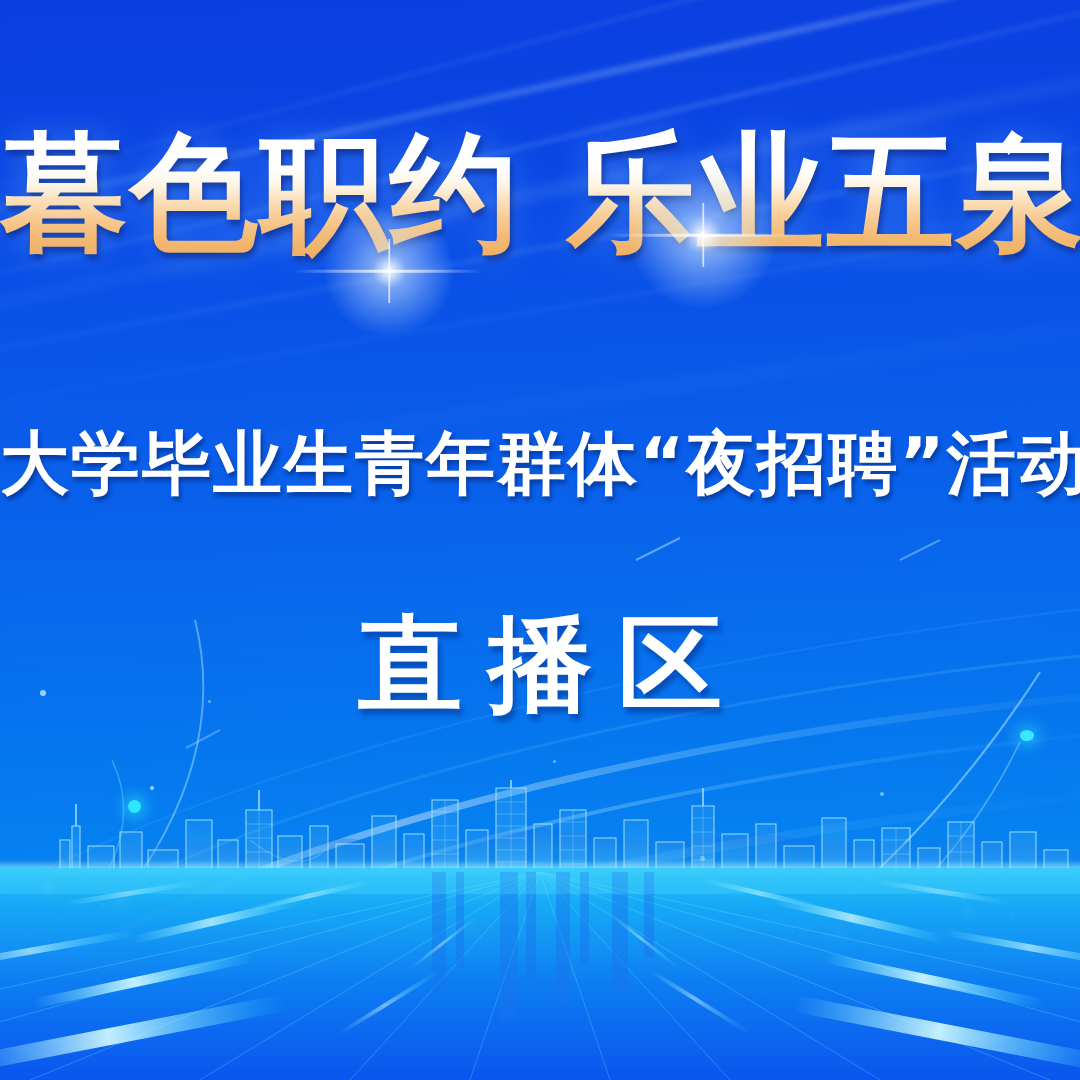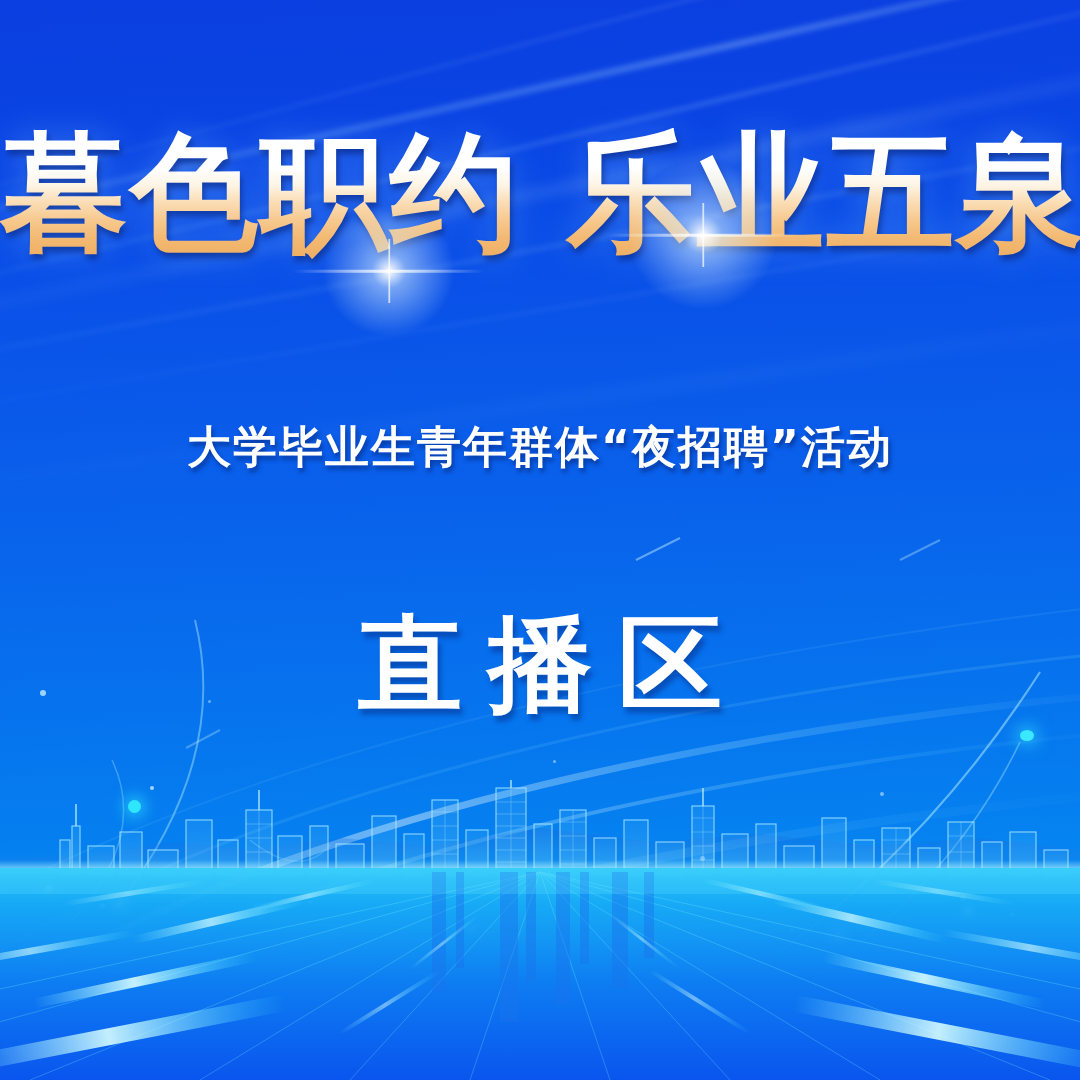--- a/index.html
+++ b/index.html
@@ -80,21 +80,21 @@
   .glint::before{ width:190px; height:2.5px; }
   .glint::after{ width:2.5px; height:64px; }
 
   .subtitle{
     position:absolute; left:0; width:1080px; text-align:center; white-space:nowrap;
     color:#ffffff; font-weight:700; letter-spacing:1px;
     font-family:"DejaVu Sans","Liberation Sans",sans-serif;
     text-shadow:2px 4px 4px rgba(4,26,96,.50);
   }
   .sub1{ top:330px; font-size:60px; letter-spacing:3px; }
-  .sub2{ top:418px; font-size:44px; letter-spacing:2px;text-align:center; }
+  .sub2{ top:418px; font-size:69px; letter-spacing:2px;text-align:center; }
 
   .livetitle{
     position:absolute; top:596px; left:0; width:1080px; text-align:center; white-space:nowrap;
     color:#ffffff; font-weight:700; font-size:104px; letter-spacing:26px; text-indent:26px;
     font-family:"DejaVu Sans","Liberation Sans",sans-serif;
     text-shadow:3px 6px 5px rgba(6,36,120,.45);
   }
 </style>
 </head>
 <body>

